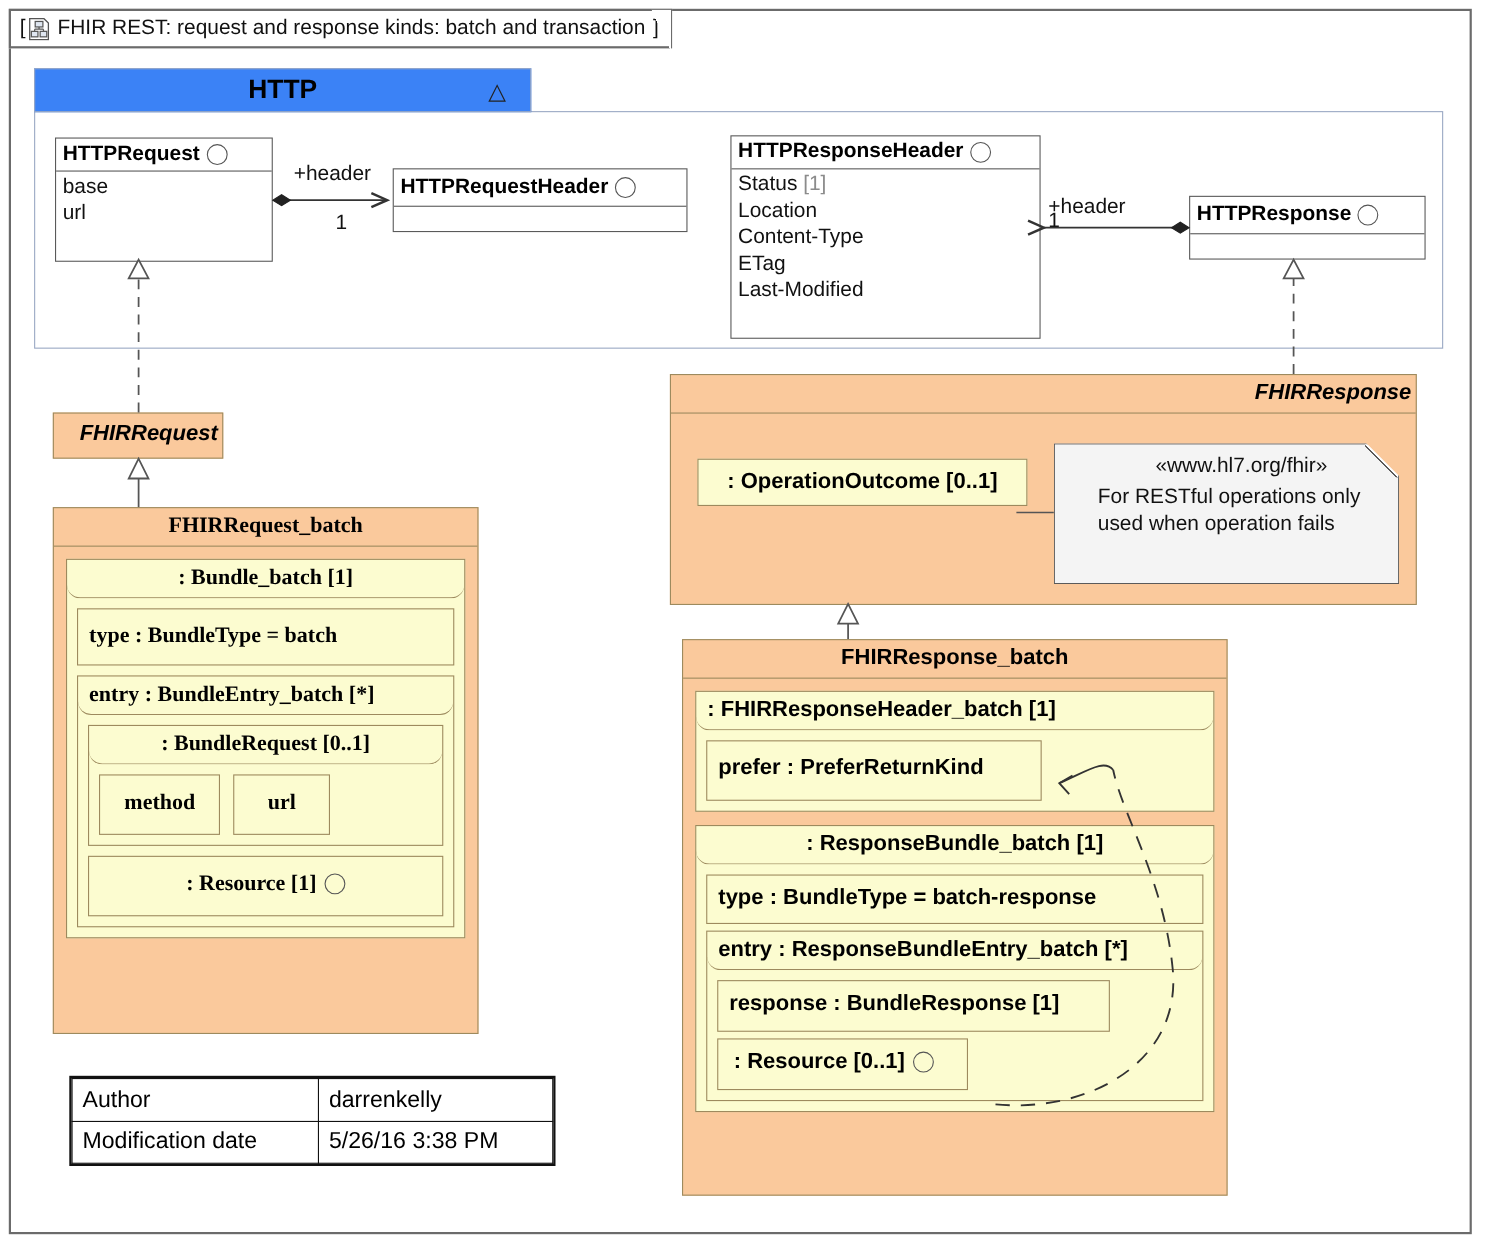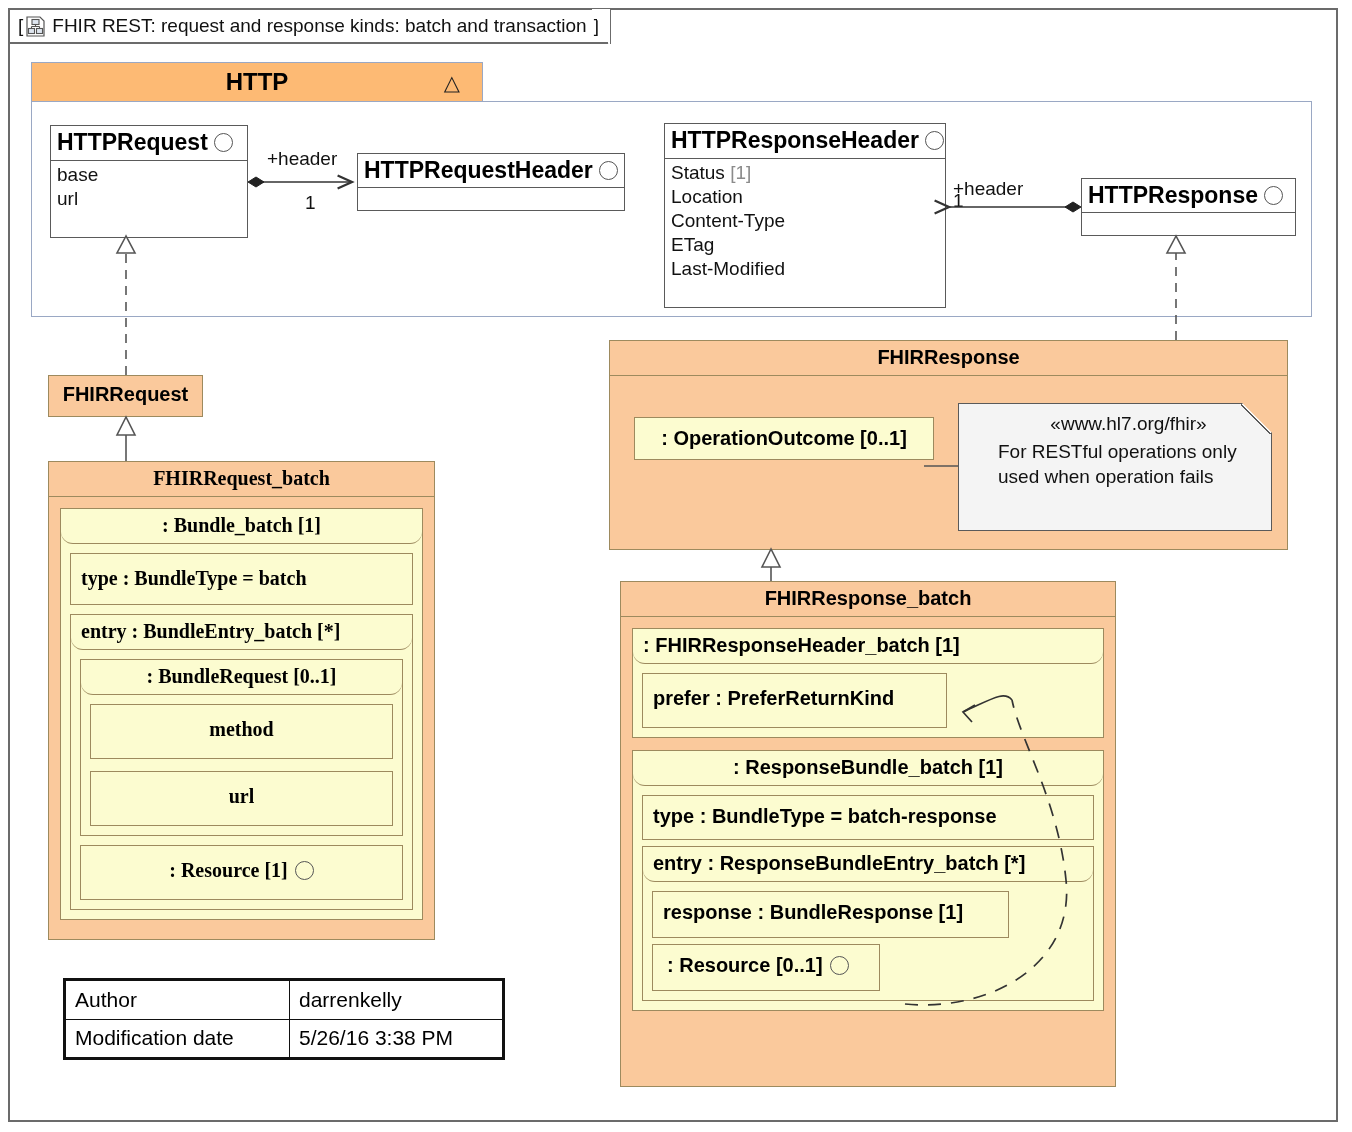--- a/index.html
+++ b/index.html
@@ -20,52 +20,52 @@
   .frame-tab .clip{
     position:absolute;right:-1px;top:-1px;width:18px;height:38px;
     background:linear-gradient(to bottom left, #ffffff 49.5%, transparent 50%);
     border-left:0;pointer-events:none;
   }
   .tab-icon{width:19px;height:21px;margin:0 7px 0 3px;flex:0 0 auto;}
 
   
   .uml{position:absolute;background:#fff;border:1.5px solid #5a5a5a;box-sizing:border-box;}
   .uml .name{
-    font-weight:bold;font-size:23px;color:#000;
+    font-weight:bold;font-size:19px;color:#000;
     padding:3px 6px 4px 6px;border-bottom:1.5px solid #5a5a5a;
     display:flex;align-items:center;justify-content:flex-start;gap:6px;white-space:nowrap;
   }
   .uml .attrs{padding:2px 6px 5px 6px;font-size:19px;color:#111;line-height:1.26;}
   .uml .attrs div{white-space:nowrap;}
   .mult{color:#8b8b8b;}
   .circ{
     display:inline-block;width:17px;height:17px;border:1.7px solid #555;
     border-radius:50%;flex:0 0 auto;vertical-align:middle;
   }
 
   
   .pkg-body{
     position:absolute;left:31px;top:101px;width:1281px;height:216px;
     border:1.5px solid #9aa8c4;background:#fff;box-sizing:border-box;
   }
   .pkg-tab{
     position:absolute;left:31px;top:62px;width:452px;height:40px;
-    border:1.5px solid #9aa8c4;background:#fdba74;box-sizing:border-box;
+    border:1.5px solid #9aa8c4;background:#3b82f6;box-sizing:border-box;
     display:flex;align-items:center;justify-content:center;
     font-weight:bold;font-size:24px;color:#000;
   }
   .pkg-tab .tri{position:absolute;right:22px;top:8px;font-size:21px;font-weight:normal;color:#222;}
 
   
   .obox{position:absolute;background:#fac99c;border:1.5px solid #9d8a5e;box-sizing:border-box;}
   .obox > .hdr{
     font-weight:bold;font-size:20px;color:#000;text-align:center;
     padding:5px 4px 6px 4px;border-bottom:1.5px solid #9d8a5e;white-space:nowrap;
   }
-  .obox > .hdr.ital{}
+  .obox > .hdr.ital{font-style:italic;text-align:right;}
   .ybox{background:#fcfcd0;border:1.5px solid #9d8a5e;box-sizing:border-box;position:relative;}
   .ybox > .hdr{
     font-weight:bold;font-size:20px;color:#000;text-align:center;
     padding:5px 6px 6px 6px;white-space:nowrap;
     display:flex;align-items:center;justify-content:center;gap:7px;
   }
   .ybox > .hdr.sep{border-bottom:1.5px solid #9d8a5e;border-radius:12px;}
   .ybox > .hdr.left{justify-content:flex-start;}
   .ybox .body{padding:9px;display:flex;flex-direction:column;gap:9px;}
 
@@ -180,21 +180,21 @@
         <div class="hdr sep">: Bundle_batch [1]</div>
         <div class="body">
           <div class="ybox">
             <div class="hdr left" style="padding-left:10px;padding-top:13px;padding-bottom:14px;">type : BundleType = batch</div>
           </div>
           <div class="ybox">
             <div class="hdr sep left" style="padding-left:10px;">entry : BundleEntry_batch [*]</div>
             <div class="body">
               <div class="ybox">
                 <div class="hdr sep">: BundleRequest [0..1]</div>
-                <div class="body" style="flex-direction:column;gap:12px;">
+                <div class="body" style="flex-direction:row;gap:12px;">
                   <div class="ybox" style="flex:0 0 auto;">
                     <div class="hdr" style="padding:13px 22px 17px 22px;">method</div>
                   </div>
                   <div class="ybox" style="flex:0 0 auto;">
                     <div class="hdr" style="padding:13px 30px 17px 30px;">url</div>
                   </div>
                 </div>
               </div>
               <div class="ybox">
                 <div class="hdr" style="padding:13px 10px 17px 10px;">

